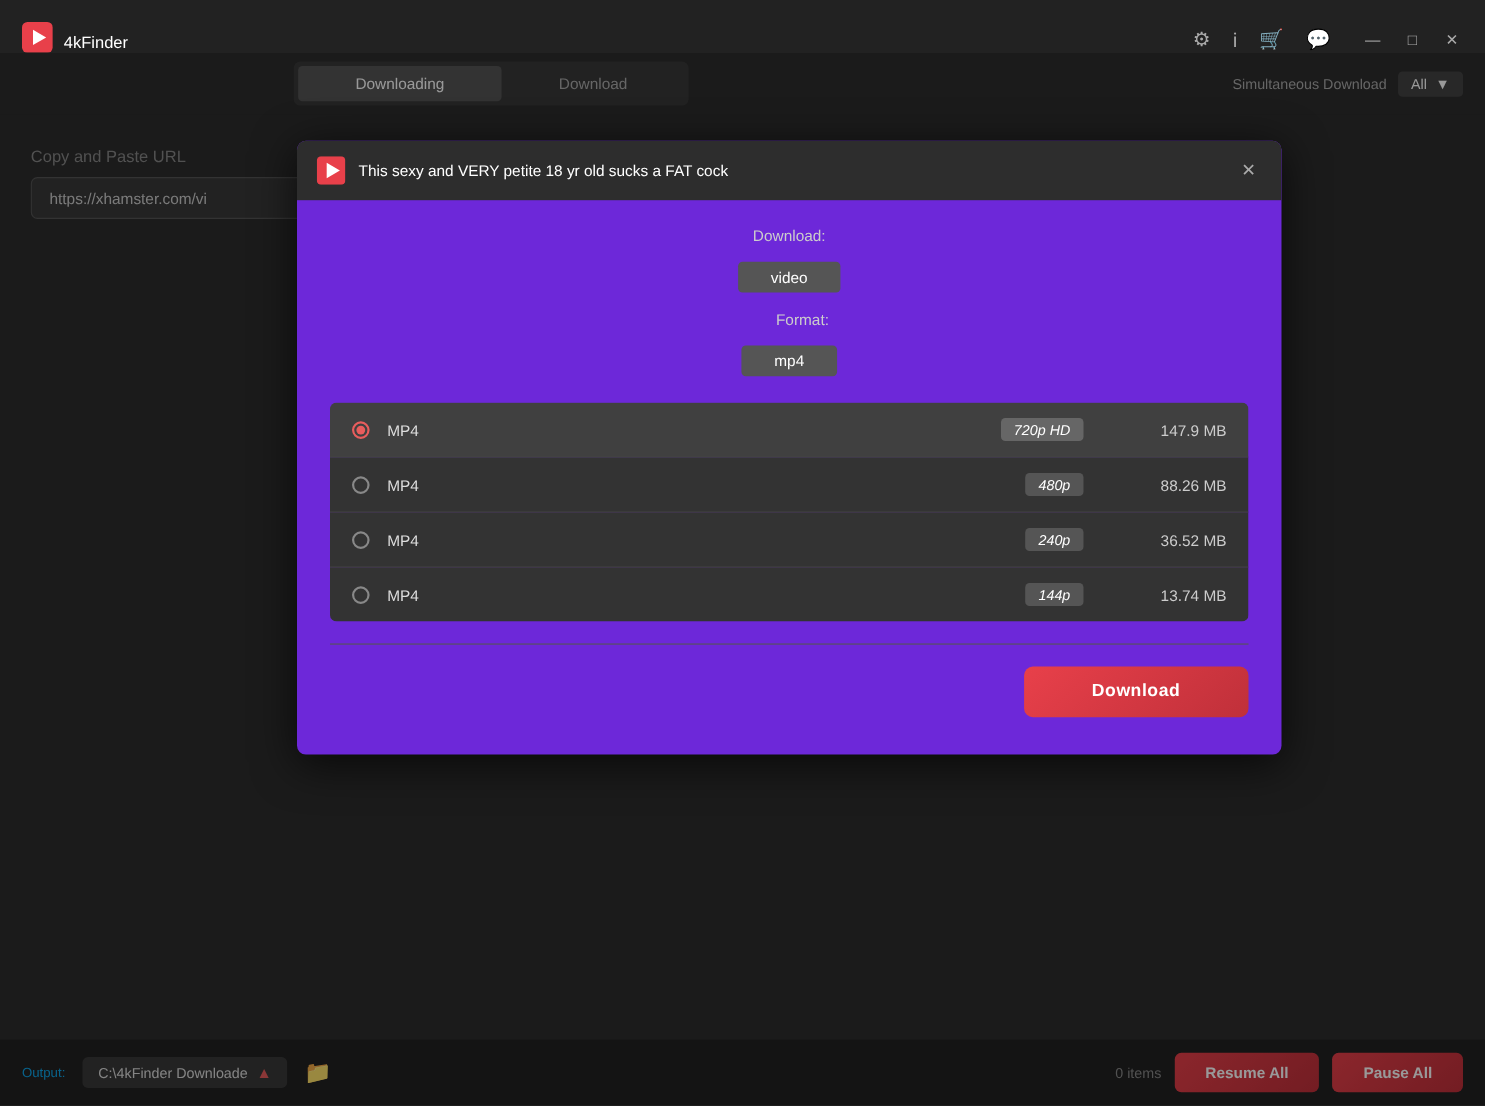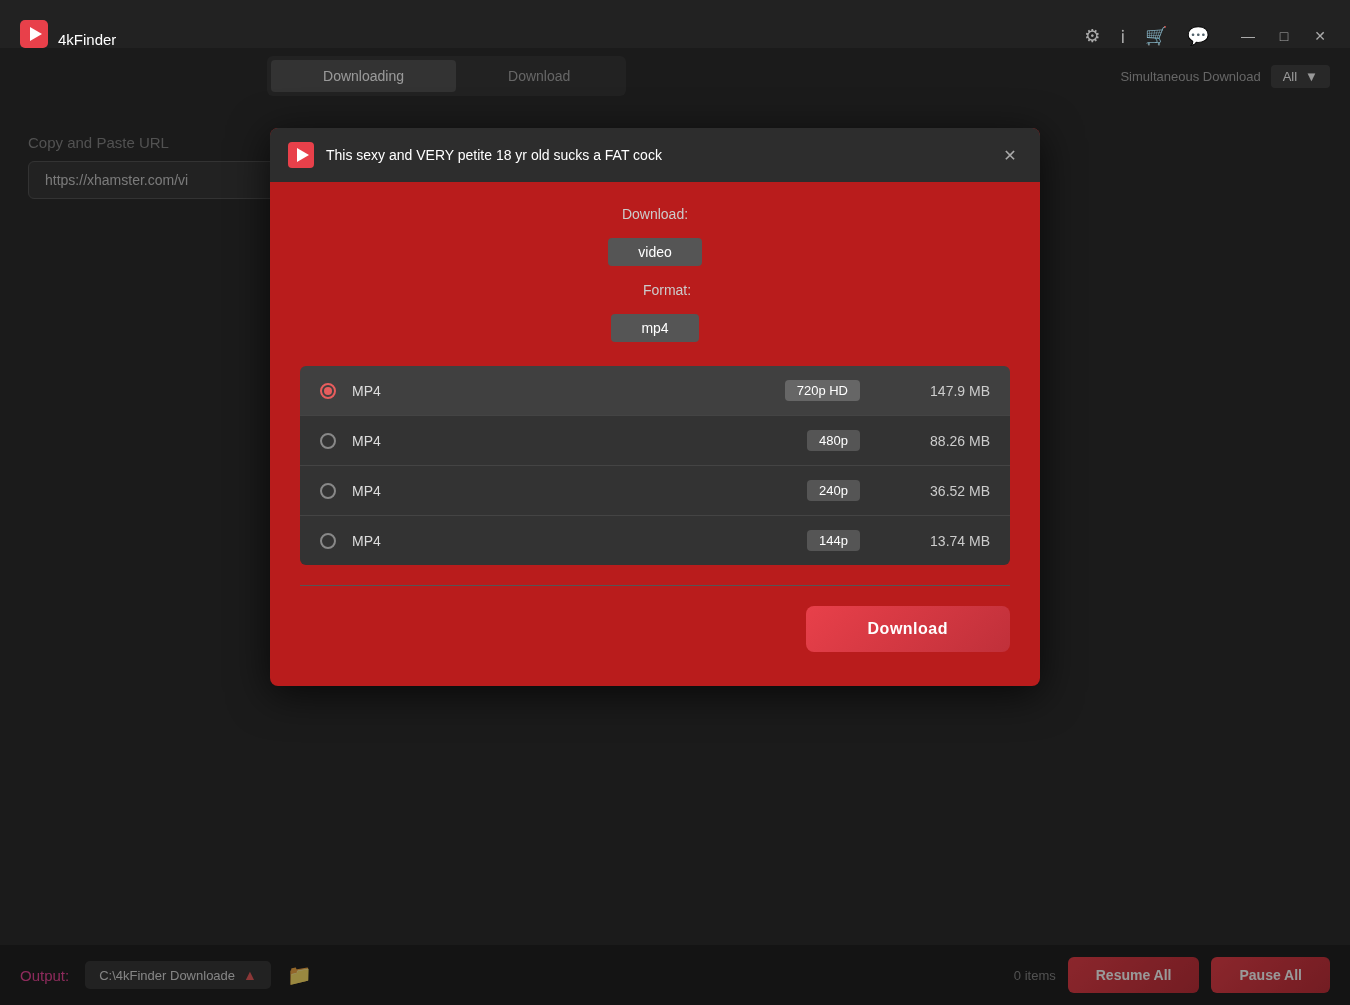--- a/index.html
+++ b/index.html
@@ -154,22 +154,22 @@
     
     .bottom-bar {
       display: flex;
       align-items: center;
       background: #222222;
       height: 60px;
       padding: 0 20px;
       gap: 12px;
     }
     .output-label {
-      color: #ec4899;
-      font-size: 15px;
+      color: #0ea5e9;
+      font-size: 12px;
       margin-right: 4px;
     }
     .output-path {
       display: flex;
       align-items: center;
       background: #3a3a3a;
       border-radius: 5px;
       padding: 6px 14px;
       color: #ddd;
       font-size: 13px;
@@ -217,22 +217,22 @@
       top: 0; left: 0; right: 0; bottom: 0;
       background: rgba(0,0,0,0.4);
       z-index: 10;
     }
 
     
     .dialog {
       position: absolute;
       top: 80px;
       left: 270px;
-      width: 770px;
-      background: #b91c1c;
+      width: 895px;
+      background: #6d28d9;
       border-radius: 8px;
       box-shadow: 0 8px 40px rgba(0,0,0,0.7);
       z-index: 20;
       overflow: hidden;
     }
     .dialog-header {
       display: flex;
       align-items: center;
       background: #2d2d2d;
       padding: 14px 18px;
@@ -332,20 +332,21 @@
       width: 80px;
     }
     .quality-res-tag {
       background: #555;
       color: #fff;
       border-radius: 4px;
       padding: 3px 12px;
       font-size: 13px;
       margin-left: auto;
       margin-right: 30px;
+      font-style: italic;
     }
     .quality-item.selected .quality-res-tag {
       background: #666;
     }
     .quality-size {
       color: #ccc;
       font-size: 14px;
       width: 100px;
       text-align: right;
     }

